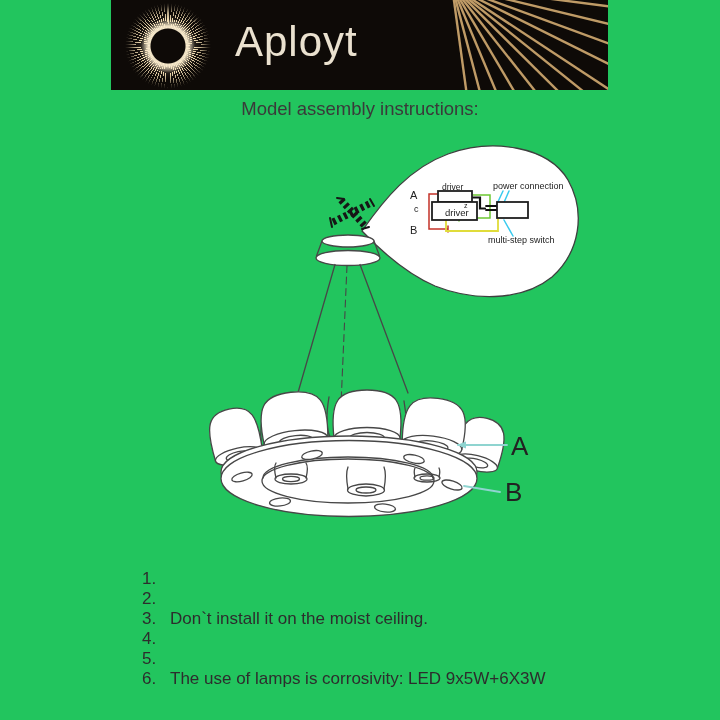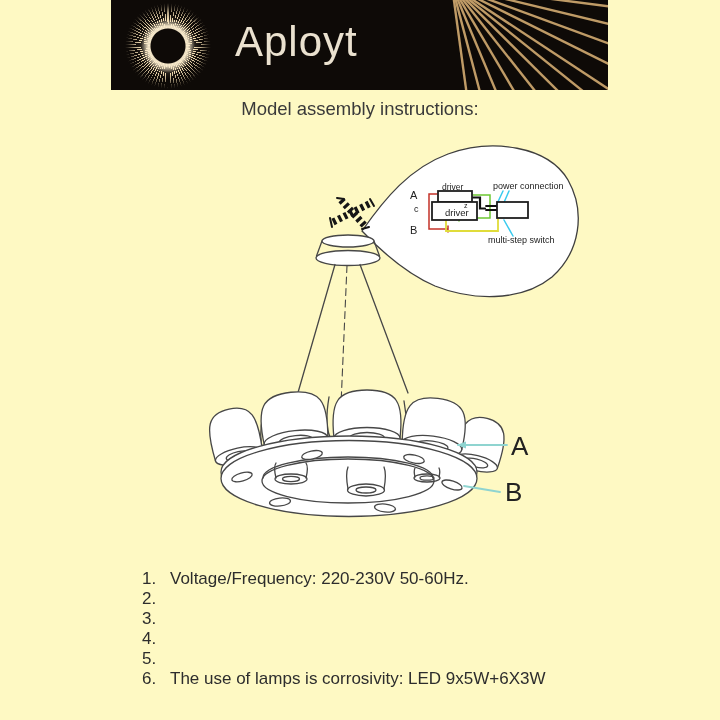--- a/index.html
+++ b/index.html
@@ -1,18 +1,18 @@
 <!DOCTYPE html>
 <html><head>
 <meta charset="utf-8">
 <style>
   html,body { margin:0; padding:0; background:#ffffff; }
   .page {
     position:relative; width:720px; height:720px; margin:0 auto;
-    background:#fef9c3; overflow:hidden;
+    background:#22c55e; overflow:hidden;
     font-family:"Liberation Sans", sans-serif;
   }
   
   .banner {
     position:absolute; left:111px; top:0; width:497px; height:90px;
     background:#0e0a07; overflow:hidden;
   }
   .sunburst {
     position:absolute; left:14px; top:3px; width:86px; height:86px;
     border-radius:50%;
@@ -195,27 +195,27 @@
         <text x="511" y="455" font-size="26" fill="#1a1a1a">A</text>
         <path d="M 464,486 L 500,492" stroke="#8fd4d0" stroke-width="1.8"></path>
         <text x="505" y="501" font-size="26" fill="#1a1a1a">B</text>
       </g>
     </g>
   </svg>
 
   <div class="instructions">
     <div class="instr-item">
       <span class="num">1.</span>
-      <span>Voltage/Frequency: 220-230V 50-60Hz.</span>
     </div>
     <div class="instr-item">
       <span class="num">2.</span>
     </div>
     <div class="instr-item">
       <span class="num">3.</span>
+      <span>Don`t install it on the moist ceiling.</span>
     </div>
     <div class="instr-item">
       <span class="num">4.</span>
     </div>
     <div class="instr-item">
       <span class="num">5.</span>
     </div>
     <div class="instr-item">
       <span class="num">6.</span>
       <span>The use of lamps is corrosivity: LED 9x5W+6X3W</span>

